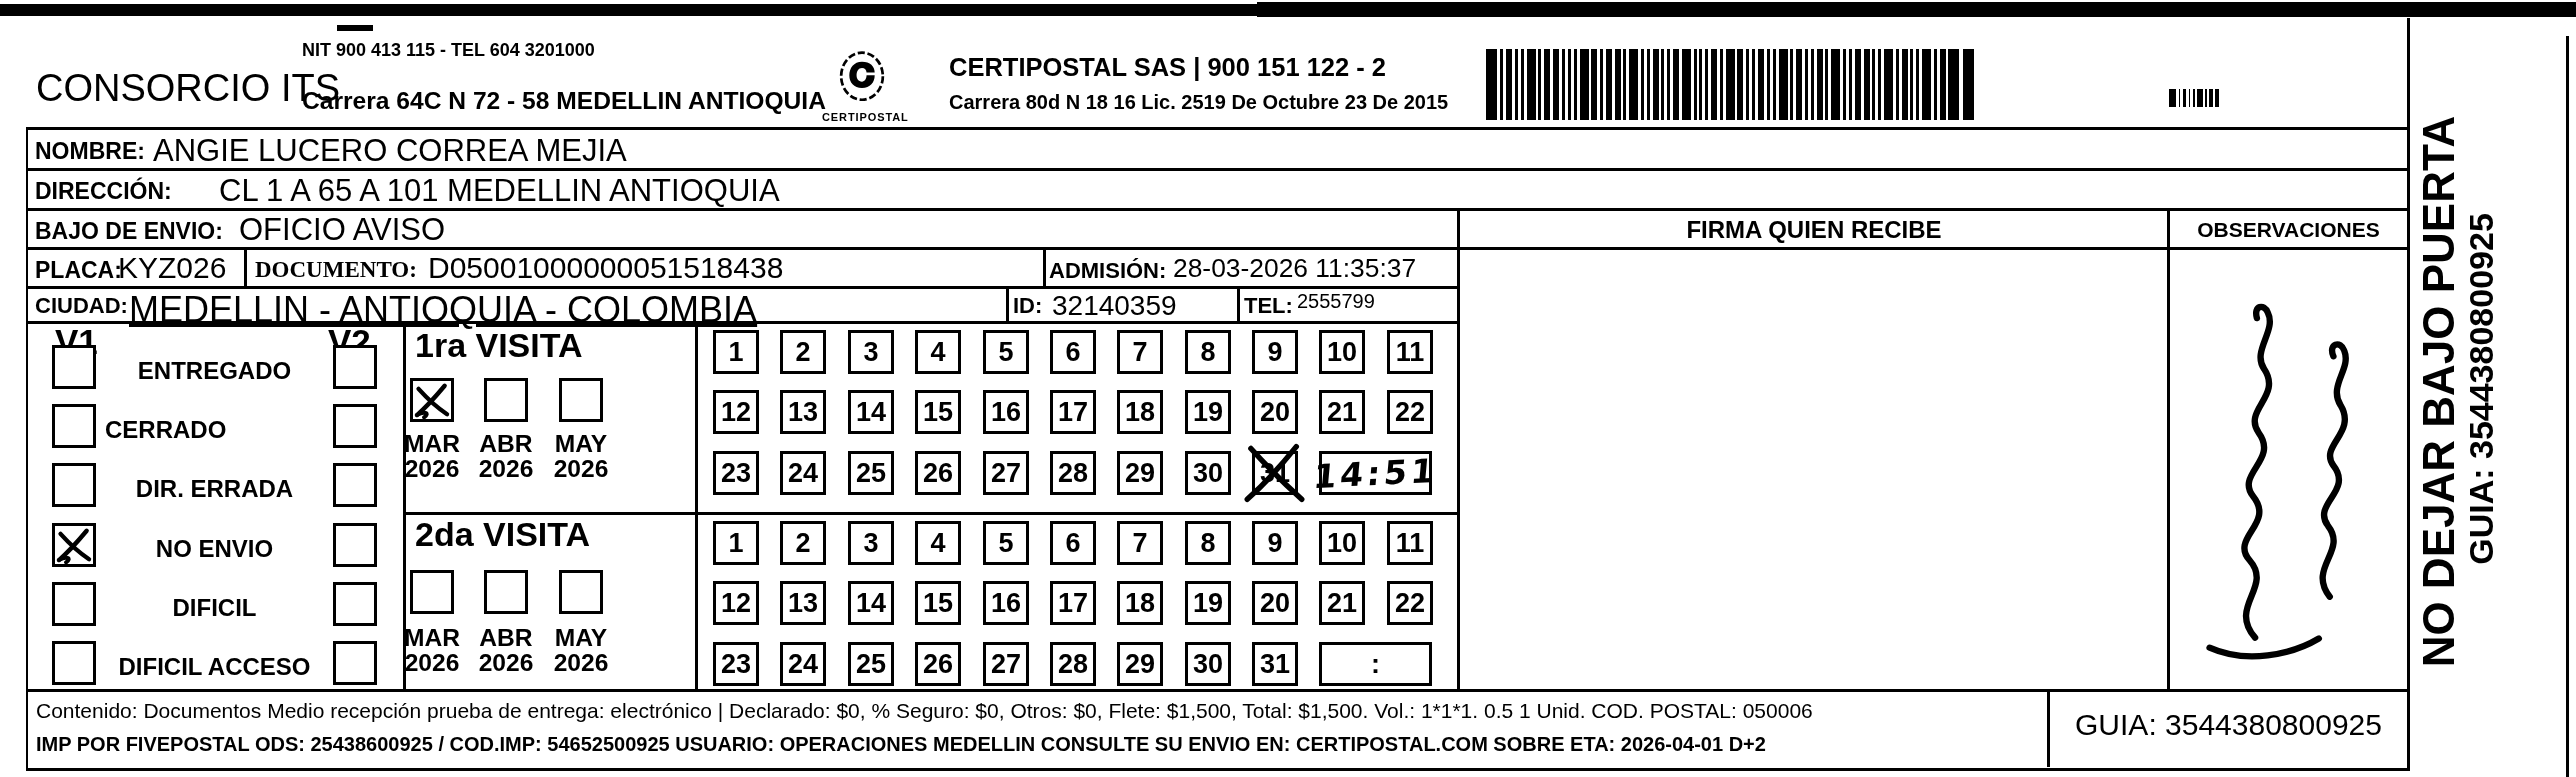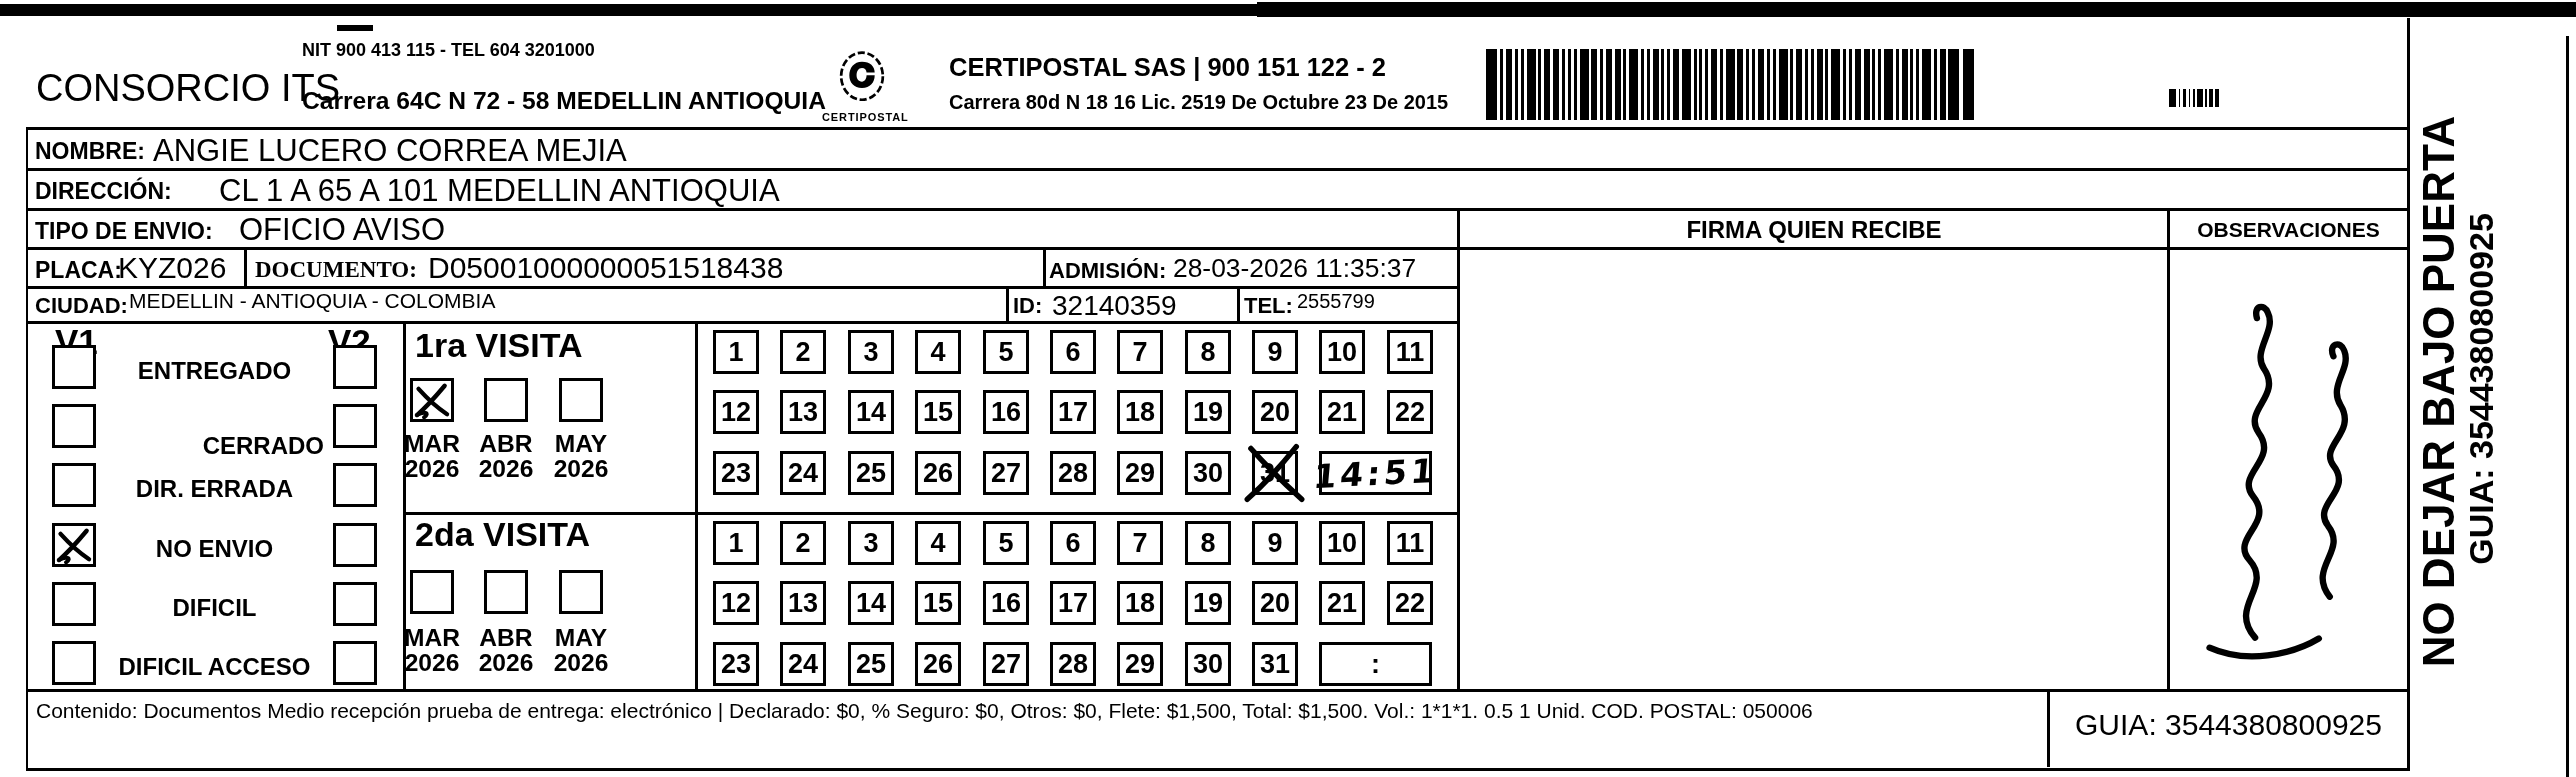--- a/index.html
+++ b/index.html
@@ -142,65 +142,66 @@
   <div class="vline" style="left:1006px;top:286px;width:2.7px;height:35px;"></div>
   <div class="vline" style="left:1237px;top:286px;width:2.7px;height:35px;"></div>
   <div class="vline" style="left:2047px;top:689px;width:2.7px;height:78px;"></div>
 
   <div class="t b" style="left:35px;top:138px;font-size:23px;">NOMBRE:</div>
   <div class="t b" style="left:153px;top:133px;font-size:31px;font-weight:400;">ANGIE LUCERO CORREA MEJIA</div>
 
   <div class="t b" style="left:35px;top:178px;font-size:23px;">DIRECCIÓN:</div>
   <div class="t" style="left:219px;top:173px;font-size:31px;">CL 1 A 65 A 101  MEDELLIN ANTIOQUIA</div>
 
-  <div class="t b" style="left:35px;top:218px;font-size:23px;">TIPO DE ENVIO:</div>
+  <div class="t b" style="left:35px;top:218px;font-size:23px;">BAJO DE ENVIO:</div>
   <div class="t" style="left:239px;top:212px;font-size:31px;">OFICIO AVISO</div>
 
   <div class="t b" style="left:1460px;top:216px;width:708px;font-size:24px;text-align:center;">FIRMA QUIEN RECIBE</div>
   <div class="t b" style="left:2170px;top:218px;width:237px;font-size:21px;text-align:center;">OBSERVACIONES</div>
 
   <div class="t b" style="left:35px;top:257px;font-size:23px;">PLACA:</div>
   <div class="t" style="left:118px;top:251px;font-size:30px;">KYZ026</div>
   <div class="t b" style="left:255px;top:257px;font-size:23px;font-family:Liberation Serif, serif;">DOCUMENTO:</div>
   <div class="t" style="left:428px;top:251px;font-size:30px;">D05001000000051518438</div>
   <div class="t b" style="left:1049px;top:258px;font-size:22px;">ADMISIÓN:</div>
   <div class="t" style="left:1173px;top:253px;font-size:26.4px;">28-03-2026 11:35:37</div>
 
   <div class="t b" style="left:35px;top:293px;font-size:22px;">CIUDAD:</div>
-  <div class="t" style="left:129px;top:289px;font-size:21px;">MEDELLIN - ANTIOQUIA - COLOMBIA</div>
+  <div class="t" style="left:129px;top:289px;font-size:36px;text-decoration:underline;">MEDELLIN - ANTIOQUIA - COLOMBIA</div>
   <div class="t b" style="left:1013px;top:293px;font-size:22px;">ID:</div>
   <div class="t" style="left:1052px;top:290px;font-size:28px;">32140359</div>
   <div class="t b" style="left:1244px;top:293px;font-size:22px;">TEL:</div>
   <div class="t" style="left:1297px;top:290px;font-size:20px;">2555799</div>
 
   <div class="t b" style="left:55px;top:322px;font-size:35px;">V1</div>
   <div class="t b" style="left:328px;top:322px;font-size:35px;">V2</div>
 
   <div class="t b" style="left:415px;top:326px;font-size:34px;">1ra VISITA</div>
   <div class="t b" style="left:415px;top:515px;font-size:34px;">2da VISITA</div>
 
   <div class="t" style="left:2184px;top:278px;">
     <svg width="205" height="387" viewBox="0 0 225 425" fill="none" stroke="#000" stroke-width="7" stroke-linecap="round">
       <path d="M78 395 C 48 360, 98 340, 72 310 C 50 285, 100 270, 76 240 C 56 215, 104 200, 82 170 C 64 145, 108 130, 88 100 C 74 80, 102 58, 92 38 C 88 28, 76 30, 80 44"></path>
       <path d="M160 350 C 135 318, 180 300, 158 272 C 140 248, 186 234, 164 206 C 148 184, 190 170, 172 140 C 158 118, 184 100, 176 80 C 172 68, 158 72, 164 86"></path>
       <path d="M28 406 C 68 424, 118 414, 148 396"></path>
     </svg>
   </div>
 
   <div class="t" style="left:36px;top:699px;font-size:21px;">Contenido: Documentos Medio recepción prueba de entrega: electrónico | Declarado: $0, % Seguro: $0, Otros: $0, Flete: $1,500, Total: $1,500. Vol.: 1*1*1. 0.5  1 Unid. COD. POSTAL: 050006</div>
+  <div class="t b" style="left:36px;top:733px;font-size:20px;">IMP POR FIVEPOSTAL ODS: 25438600925 / COD.IMP: 54652500925 USUARIO: OPERACIONES MEDELLIN CONSULTE SU ENVIO EN: CERTIPOSTAL.COM SOBRE ETA: 2026-04-01 D+2</div>
   <div class="t" style="left:2050px;top:708px;width:357px;font-size:30px;text-align:center;">GUIA: 3544380800925</div>
 
   <div class="vert b" style="left:2156px;top:368px;width:565px;height:47px;font-size:44px;line-height:47px;">NO DEJAR BAJO PUERTA</div>
   <div class="vert" style="left:2273px;top:370px;width:415px;height:38px;font-size:34px;line-height:38px;font-weight:600;">GUIA: 3544380800925</div>
 
 <div class="checkbox" style="left: 52px; top: 345px;"></div>
     <div class="t b" style="left: 105px; top: 357px; width: 219px; font-size: 24px; text-align: center;">ENTREGADO</div>
     <div class="checkbox" style="left: 333px; top: 345px;"></div>
     <div class="checkbox" style="left: 52px; top: 404px;"></div>
-    <div class="t b" style="left: 105px; top: 432px; width: 219px; font-size: 24px; text-align: right;">CERRADO</div>
+    <div class="t b" style="left: 105px; top: 416px; width: 219px; font-size: 24px; text-align: left;">CERRADO</div>
     <div class="checkbox" style="left: 333px; top: 404px;"></div>
     <div class="checkbox" style="left: 52px; top: 463px;"></div>
     <div class="t b" style="left: 105px; top: 475px; width: 219px; font-size: 24px; text-align: center;">DIR. ERRADA</div>
     <div class="checkbox" style="left: 333px; top: 463px;"></div>
     <div class="checkbox" style="left: 52px; top: 523px;">
       <svg viewBox="0 0 48 48" width="100%" height="100%">
         <path d="M7 10 C16 20 28 32 43 42" stroke="#000" stroke-width="5.5" fill="none" stroke-linecap="round"></path>
         <path d="M40 6 C30 18 18 32 5 43" stroke="#000" stroke-width="5.5" fill="none" stroke-linecap="round"></path>
         <path d="M5 43 C14 38 22 40 14 46" stroke="#000" stroke-width="5" fill="none" stroke-linecap="round"></path>
       </svg>

